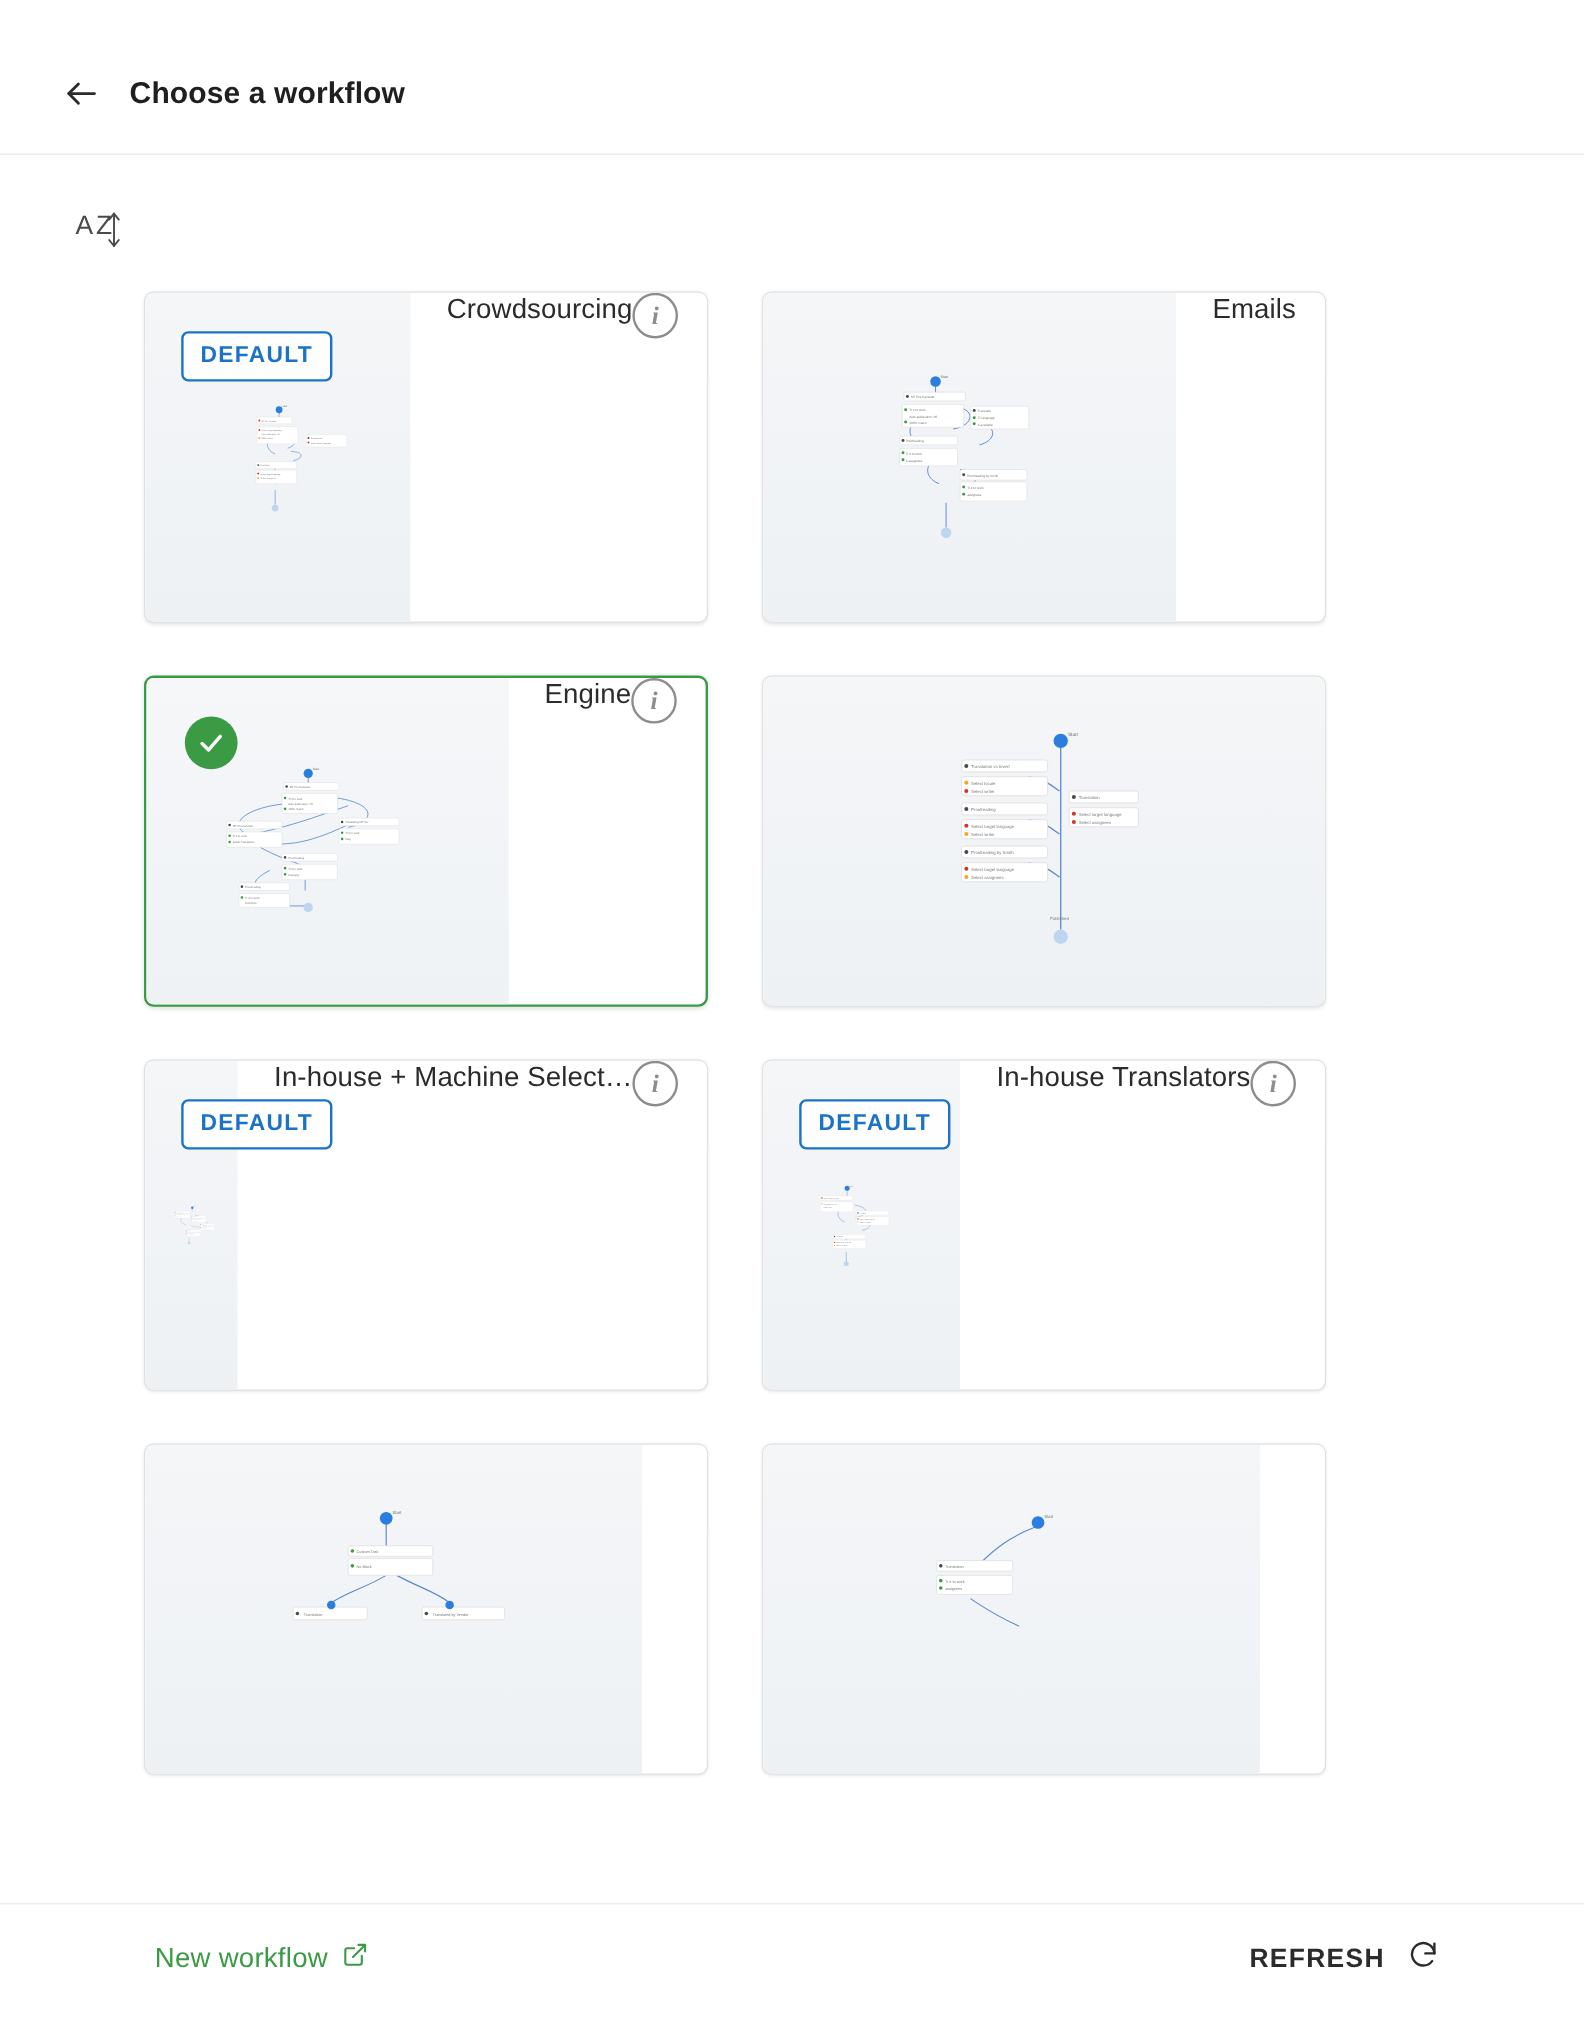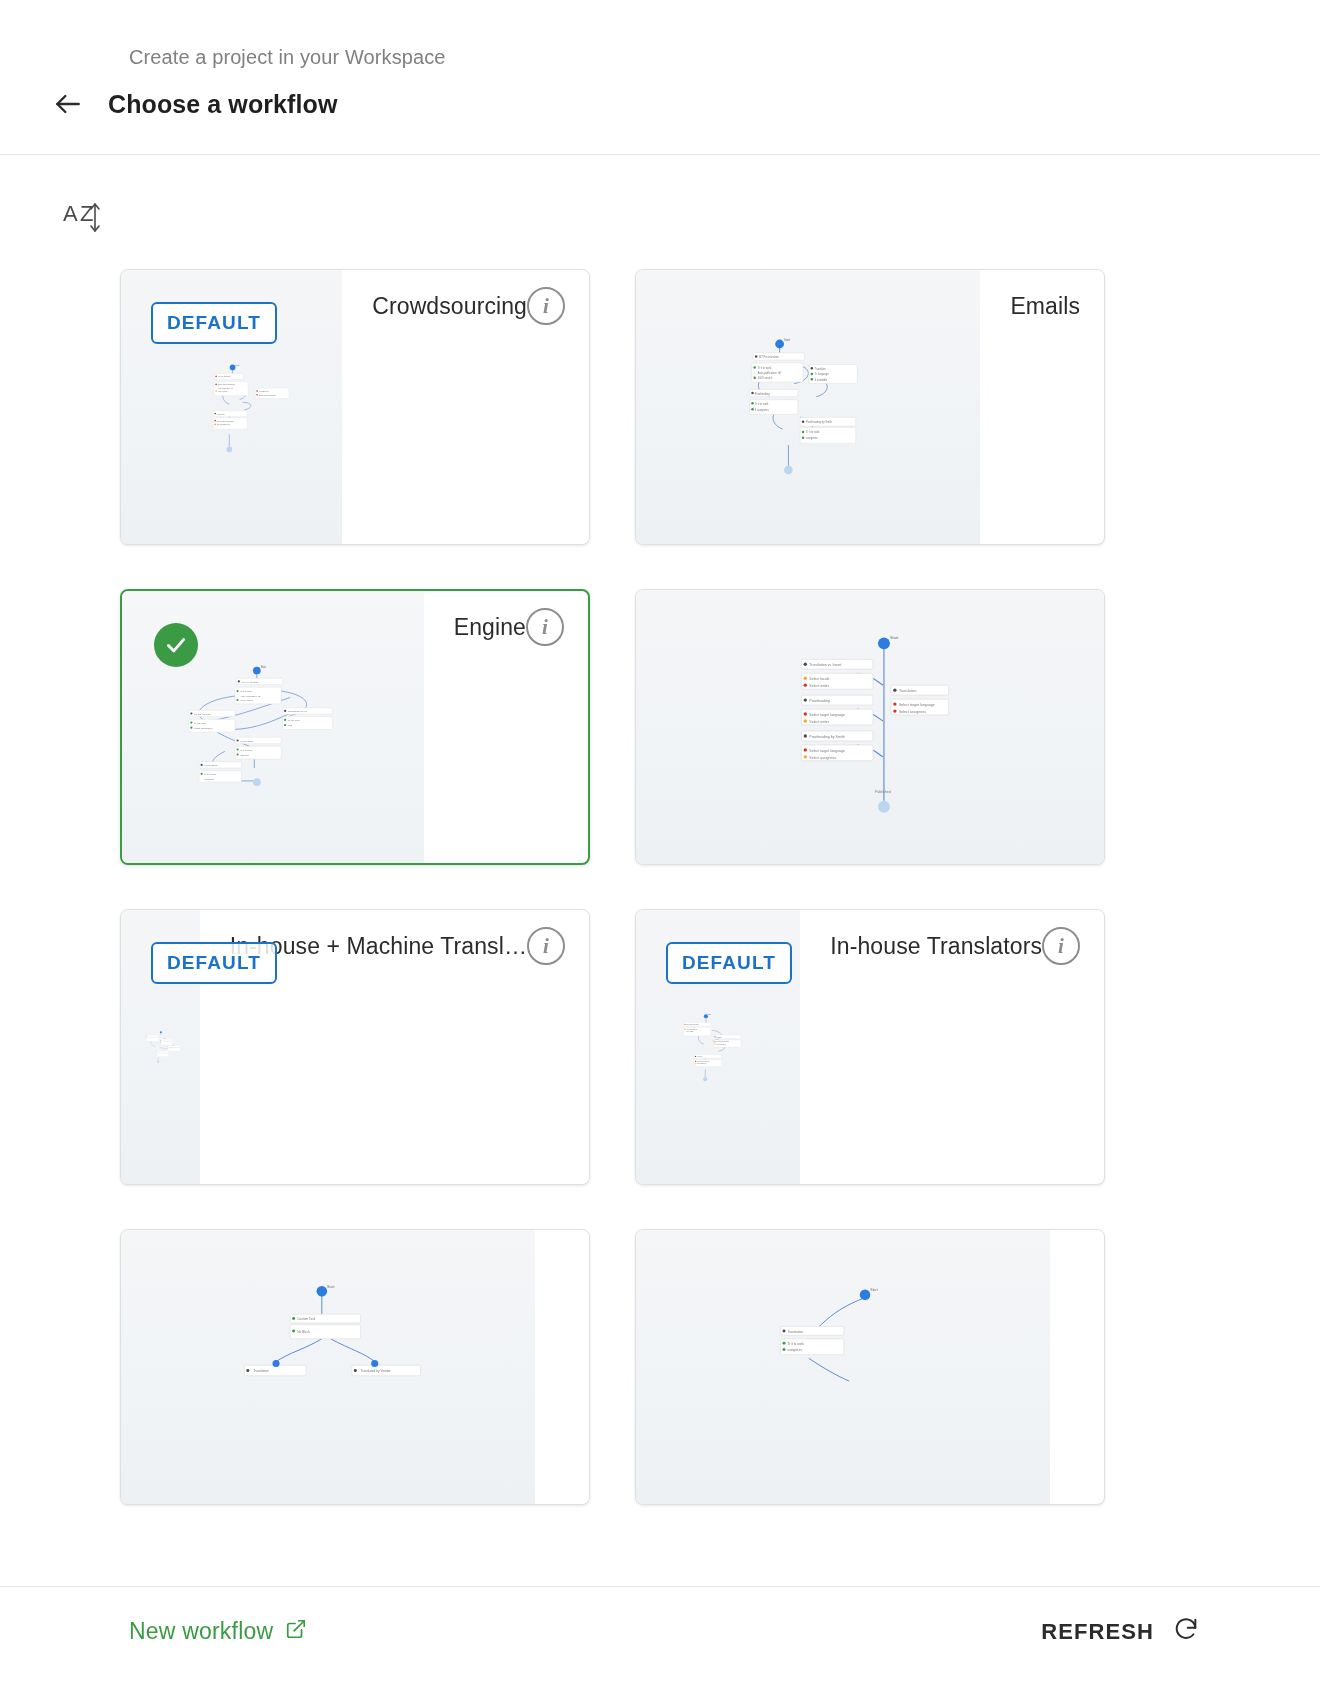--- a/index.html
+++ b/index.html
@@ -116,21 +116,20 @@
     box-shadow: 0 1px 4px rgba(0,0,0,0.12);
   }
   .card-thumb {
     position: relative;
     flex: 1 1 auto;
     background: linear-gradient(180deg, #f4f6f8 0%, #eef1f4 100%);
   }
   .card-footer {
     height: 72px;
     display: flex;
-    align-items: center;
     justify-content: space-between;
     padding: 0 24px 0 30px;
     background: #ffffff;
   }
   .card-title {
     font-size: 23px;
     color: #2b2b2b;
     letter-spacing: 0.1px;
     white-space: nowrap;
     overflow: hidden;
@@ -206,21 +205,20 @@
     letter-spacing: 1.1px;
     cursor: pointer;
   }
 </style>
 </head>
 <body>
 
 <div class="page">
 
   <div class="header">
-    <div class="header-sub">Create a project in your Workspace</div>
     <div class="header-row">
       <div class="back-btn">
         <span>
           <svg width="32" height="32" viewBox="0 0 24 24" fill="none" stroke="#2b2b2b" stroke-width="1.8" stroke-linecap="round" stroke-linejoin="round">
             <line x1="20" y1="12" x2="4" y2="12"></line>
               <polyline points="10,6 4,12 10,18"></polyline>
           </svg>
         </span>
       </div>
       <div class="page-title">Choose a workflow</div>
@@ -535,21 +533,21 @@
               <circle cx="280" cy="113" r="1.7" fill="#d93025"></circle>
               <circle cx="280" cy="120" r="1.7" fill="#f5a623"></circle>
               <circle cx="210" cy="131" r="1.7" fill="#4a4a4a"></circle>
               <circle cx="210" cy="145" r="1.7" fill="#d93025"></circle>
               <circle cx="210" cy="152" r="1.7" fill="#f5a623"></circle>
             </g>
             <circle cx="222" cy="192" r="6" fill="#bcd6ef"></circle>
           </svg>
         </div>
         <div class="card-footer">
-          <div class="card-title">In-house + Machine Transl…</div>
+          <div class="card-title">In-house + Machine Select…</div>
           <div class="info-icon">i</div>
         </div>
       </div>
 
       <div class="card">
         <div class="card-thumb">
           <div class="badge-default">DEFAULT</div>
           <svg class="diagram" viewBox="0 0 470 204">
             <g stroke="#3f77c4" stroke-width="1.1" fill="none" opacity="0.85">
               <path d="M200 18 L200 34"></path>

